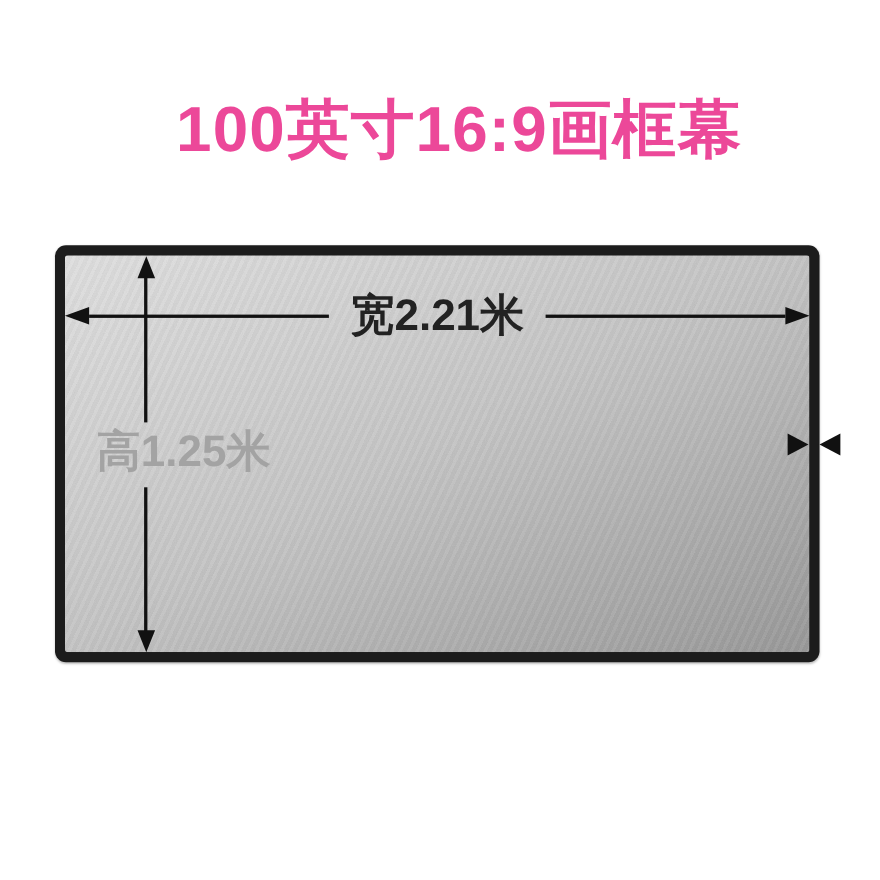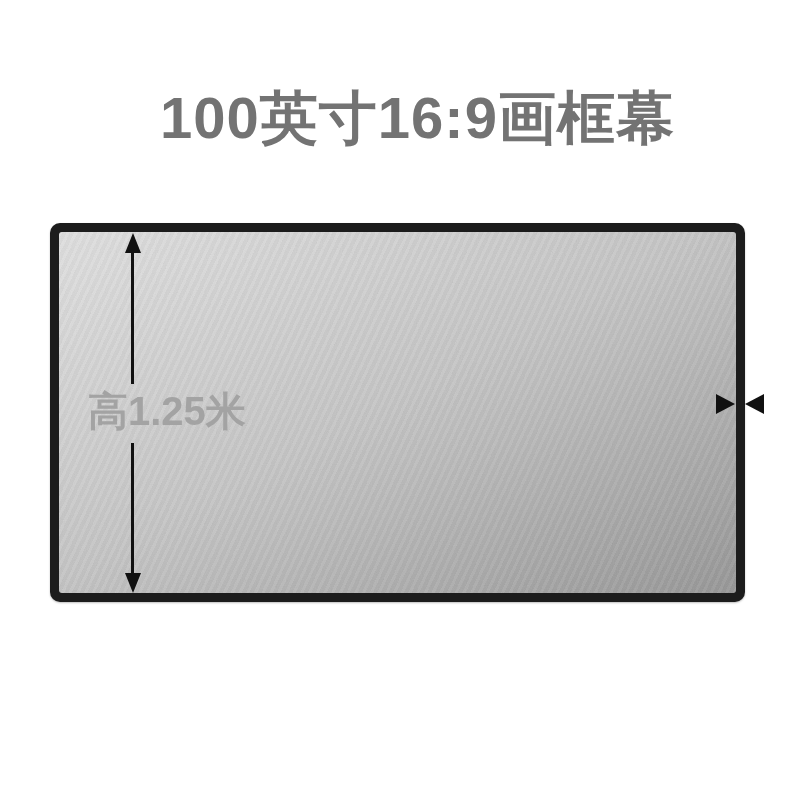--- a/index.html
+++ b/index.html
@@ -13,21 +13,21 @@
   }
 
   
   .title {
     position: absolute;
     top: 86px; left: 0; width: 800px;
     text-align: center;
     font-size: 58px;
     font-weight: bold;
     letter-spacing: 1px;
-    color: #737373;
+    color: #ec4899;
     line-height: 64px;
     white-space: nowrap;
     padding-left: 35px;
   }
 
   
   .frame {
     position: absolute;
     left: 50px; top: 223px;
     width: 695px; height: 379px;
@@ -137,20 +137,27 @@
         <filter id="grain" x="0" y="0" width="100%" height="100%">
           <feTurbulence type="fractalNoise" baseFrequency="0.8" numOctaves="2" stitchTiles="stitch"></feTurbulence>
           <feColorMatrix type="saturate" values="0"></feColorMatrix>
         </filter>
       </defs>
       <rect width="100%" height="100%" fill="url(#screenGrad)"></rect>
       <rect width="100%" height="100%" filter="url(#grain)" opacity="0.13"></rect>
     </svg>
     <div class="screen-sheen"></div>
 
+    <div class="h-arrow">
+      <div class="tri tri-left"></div>
+      <div class="h-line"></div>
+      <div class="h-label">宽2.21米</div>
+      <div class="h-line"></div>
+      <div class="tri tri-right"></div>
+    </div>
 
     <div class="v-head-up"></div>
     <div class="v-line-top"></div>
     <div class="v-label">高1.25米</div>
     <div class="v-line-bottom"></div>
     <div class="v-head-down"></div>
 
 
 
   </div>

